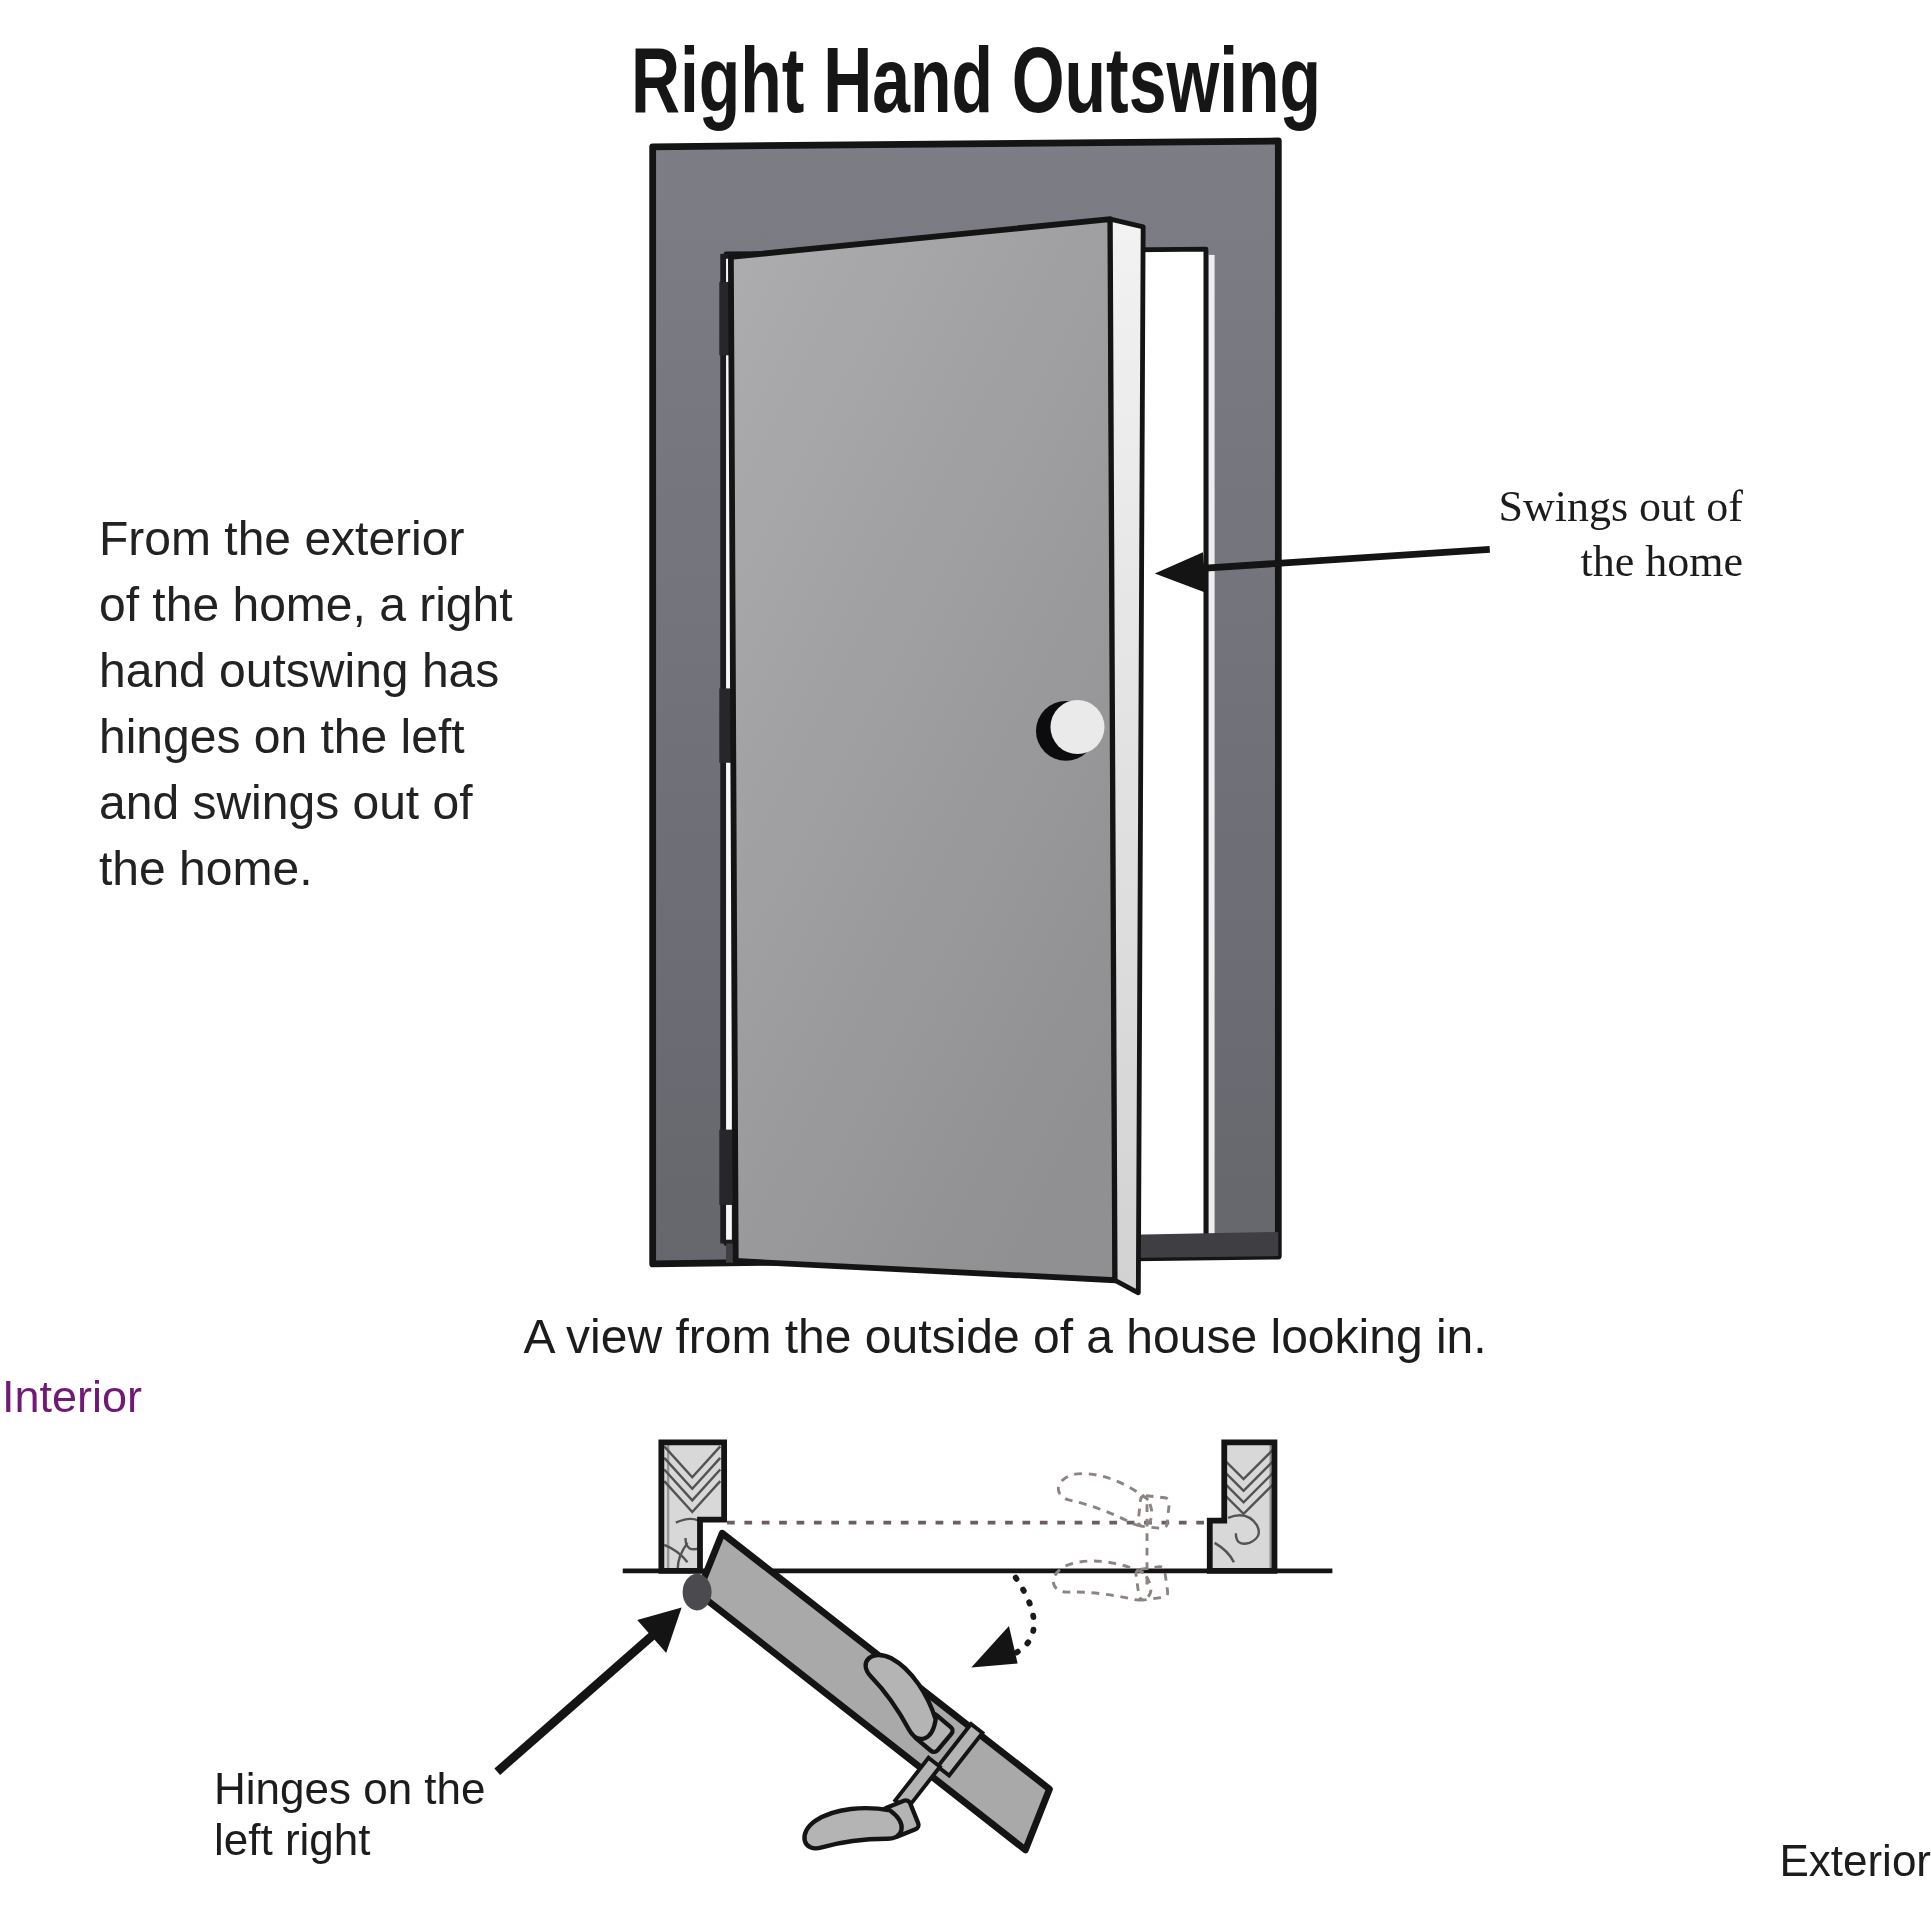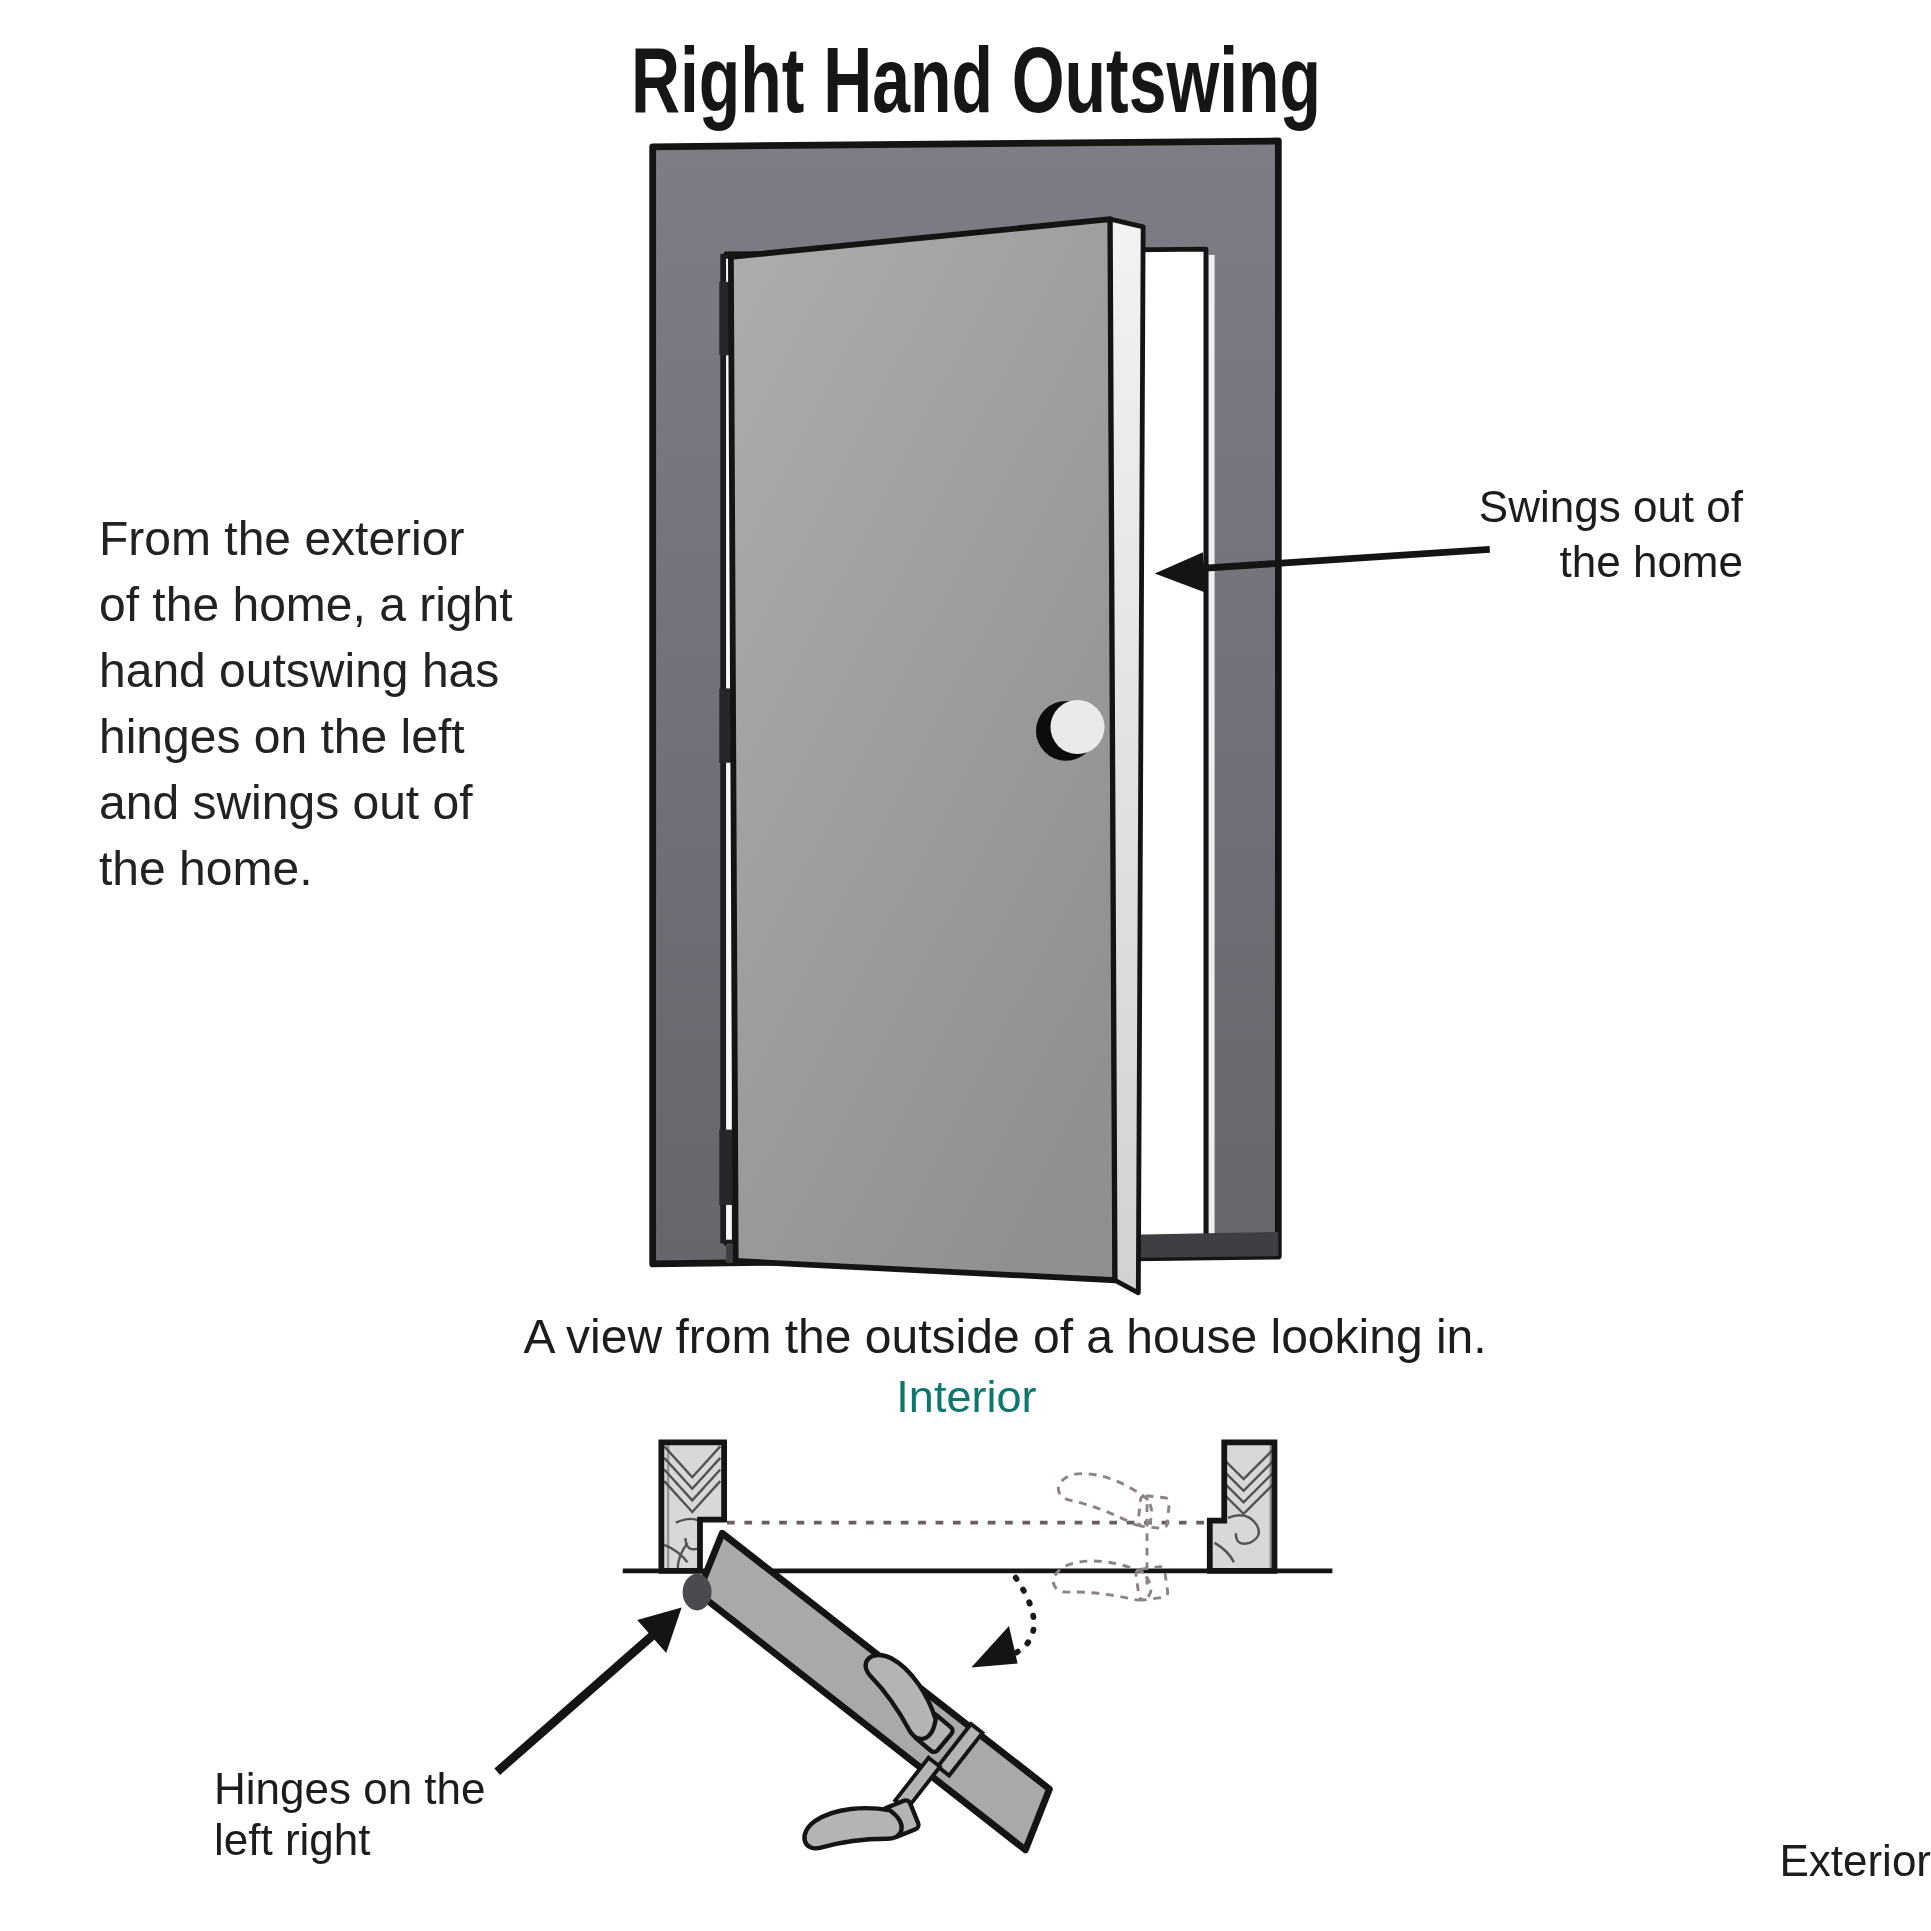--- a/index.html
+++ b/index.html
@@ -26,32 +26,33 @@
   .description{
     left:99px;top:506px;width:521px;
     font-size:48px;line-height:66px;
     color:#222222;
   }
   .swing-label{
     right:221px;top:479px;width:579px;
     text-align:right;
     font-size:44px;line-height:55px;
     color:#1c1c1c;
+    font-family:Liberation Serif, serif;
   }
   .caption{
     left:79px;top:1309px;width:1852px;
     text-align:center;
     font-size:48px;
     color:#1c1c1c;
   }
   .interior-label{
     left:1.9px;top:1371px;width:1929px;
-    text-align:center;
+    text-align:left;
     font-size:45px;
-    color:#0f766e;
+    color:#701a75;
   }
   .exterior-label{
     left:25px;top:1836px;width:1906px;
     text-align:right;
     font-size:44px;
     color:#1c1c1c;
   }
   .hinge-label{
     left:214px;top:1763px;width:483px;
     font-size:44px;line-height:51px;

